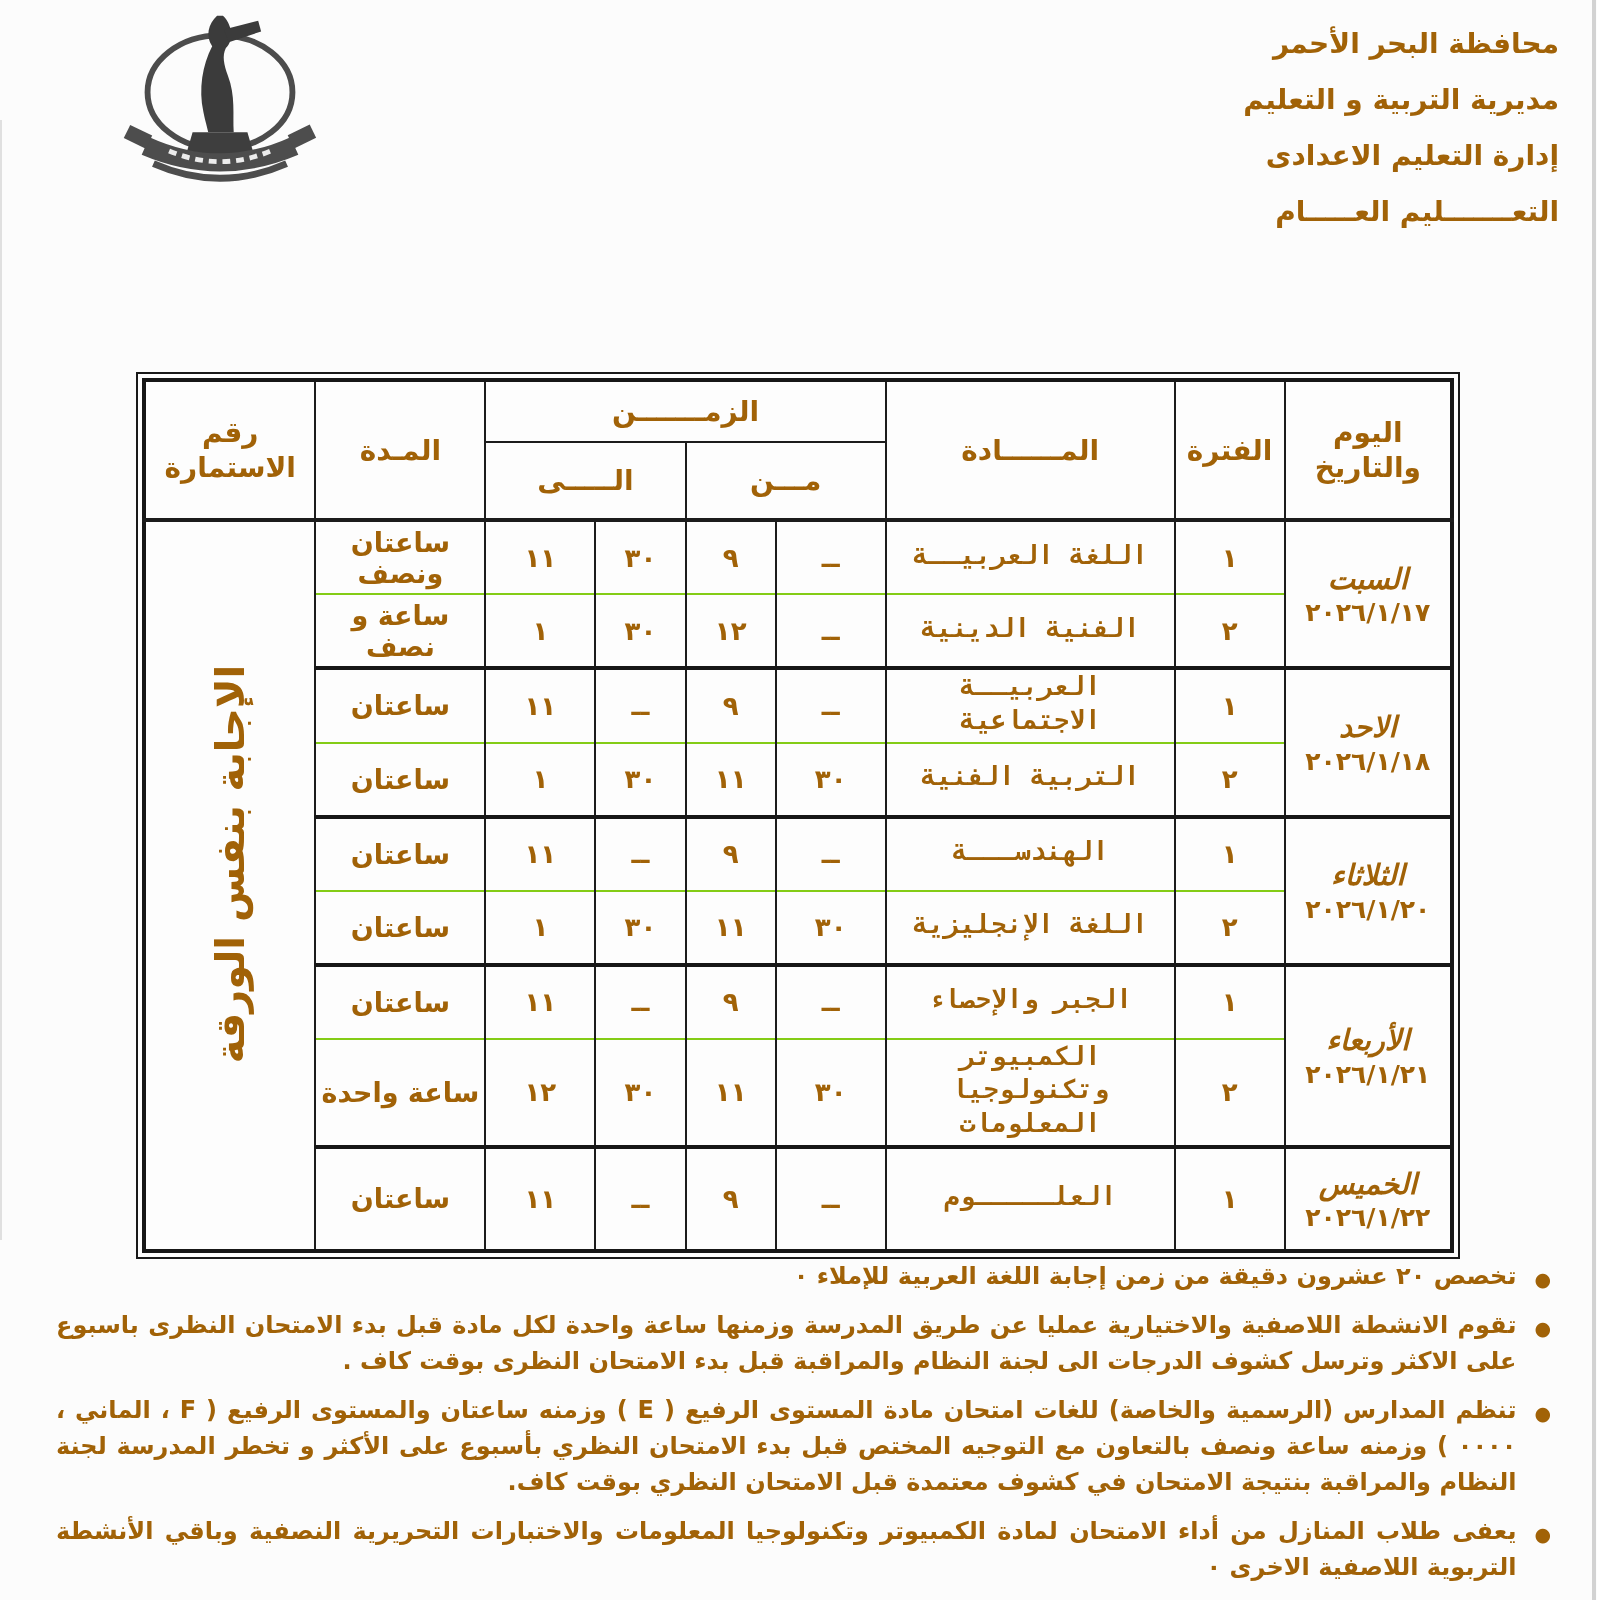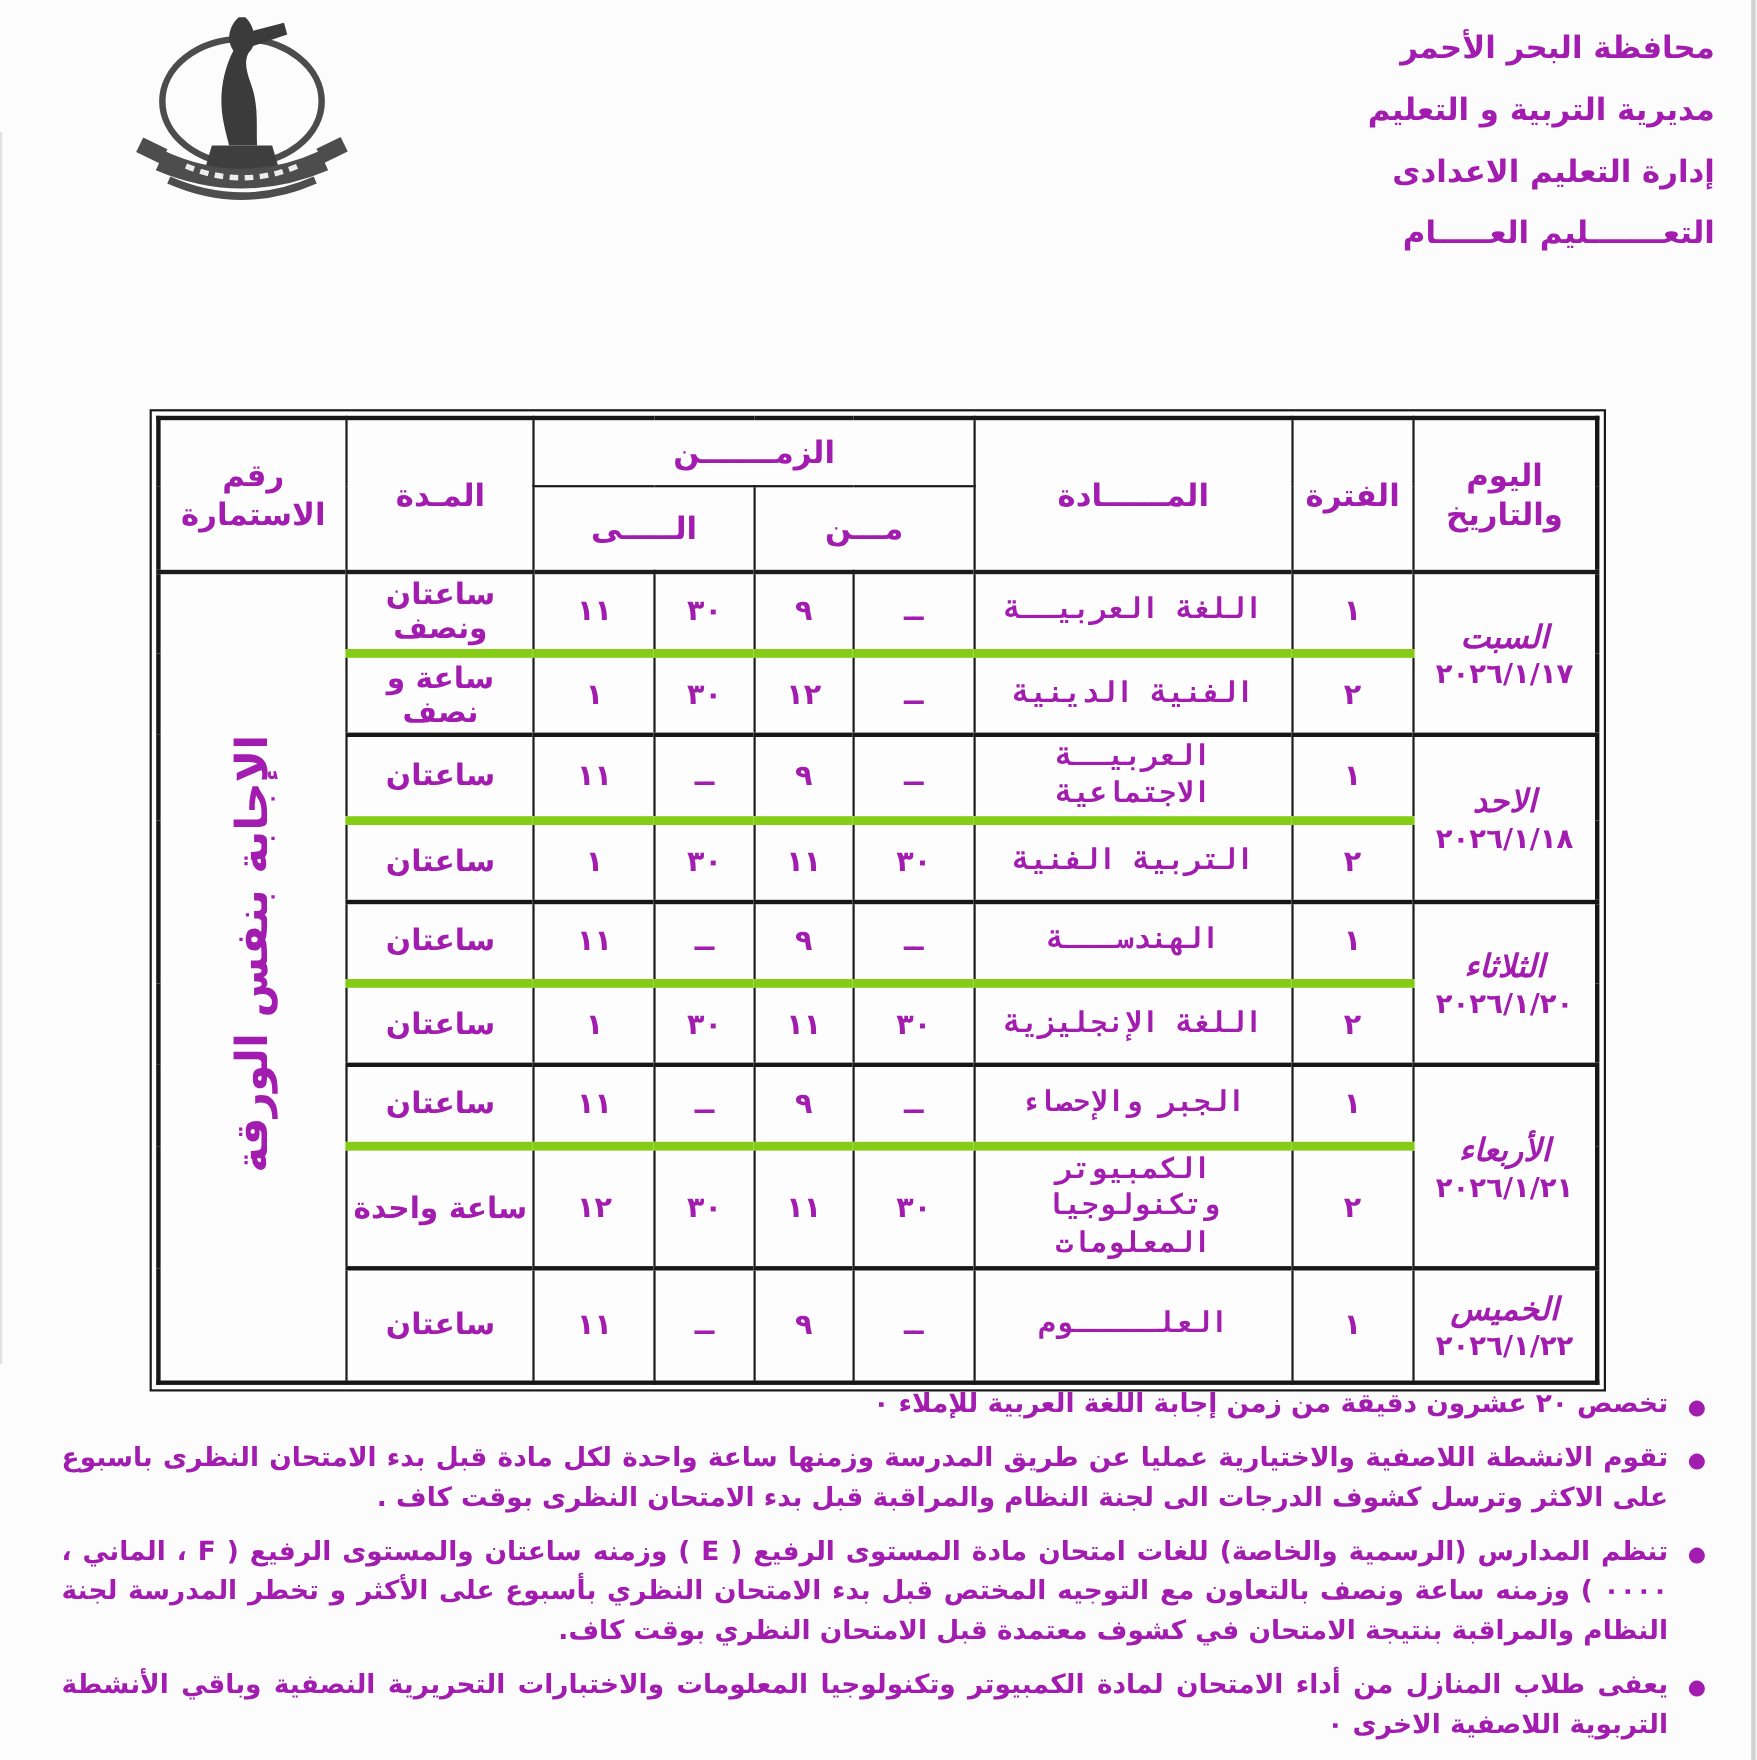--- a/index.html
+++ b/index.html
@@ -1,18 +1,18 @@
 <!DOCTYPE html>
 <html dir="rtl" lang="ar"><head>
 <meta charset="utf-8">
 <style>
   html,body { margin:0; padding:0; background:#e9e9e9; }
   #page {
     position:relative; width:1597px; height:1600px; margin:0 auto;
-    background:#fcfcfc; overflow:hidden; color:#a21caf;
+    background:#fcfcfc; overflow:hidden; color:#a16207;
     font-family:"DejaVu Sans", sans-serif; font-weight:700;
   }
   .scan-edge { position:absolute; top:0; right:1px; width:4px; height:100%; background:#d2d2d2; }
   .scan-edge-l { position:absolute; top:120px; left:0; width:2px; height:70%; background:#e0e0e0; }
 
   
   .letterhead { position:absolute; top:16px; right:38px; text-align:right; font-size:28px; line-height:56px; }
   .logo { position:absolute; top:6px; left:122px; width:196px; height:186px; }
 
   
@@ -26,21 +26,21 @@
   th,td { border:2px solid #1c1c1c; text-align:center; vertical-align:middle; padding:2px 4px; }
   thead th { font-size:28px; border-bottom-width:4px; }
   thead tr.h1 { height:62px; }
   thead tr.h2 { height:78px; }
   th.c-time { border-bottom-width:2px; }
   .two-line div { line-height:1.25; }
   tbody td { border-top:none; border-bottom:none; font-size:27px; }
   tbody tr { height:74px; }
   tbody tr.tall { height:104px; }
   tbody tr.daysep td { border-top:4px solid #171717; }
-  tbody tr.thin td { border-top:8px solid #84cc16; }
+  tbody tr.thin td { border-top:2px solid #84cc16; }
   td.num { font-size:26px; letter-spacing:2px;margin-left:28px; }
   td.subj { font-size:26px; line-height:1.3;font-family:Liberation Mono, monospace; }
   td.dur { font-size:27px; }
   .dname { font-size:29px; line-height:1.3;font-style:italic; }
   .ddate { font-size:25px; letter-spacing:1px; }
   td.form-cell { position:relative; }
   .vert {
     position:absolute; top:47%; left:50%;
     transform:translate(-50%,-50%) rotate(-90deg);
     white-space:nowrap; font-size:40px;

